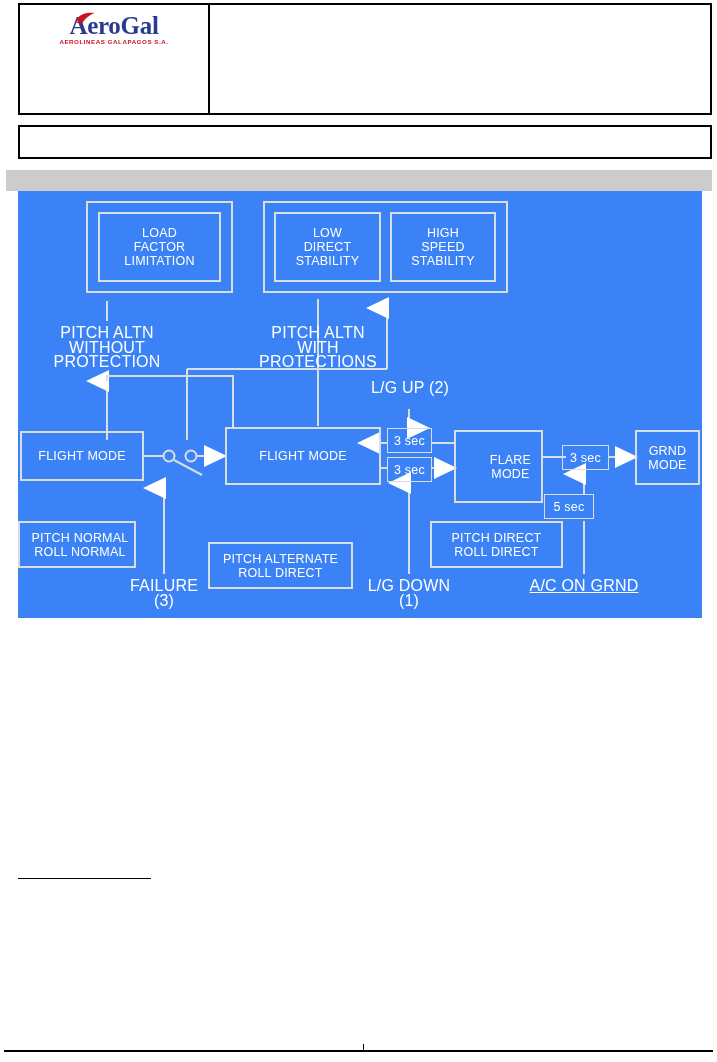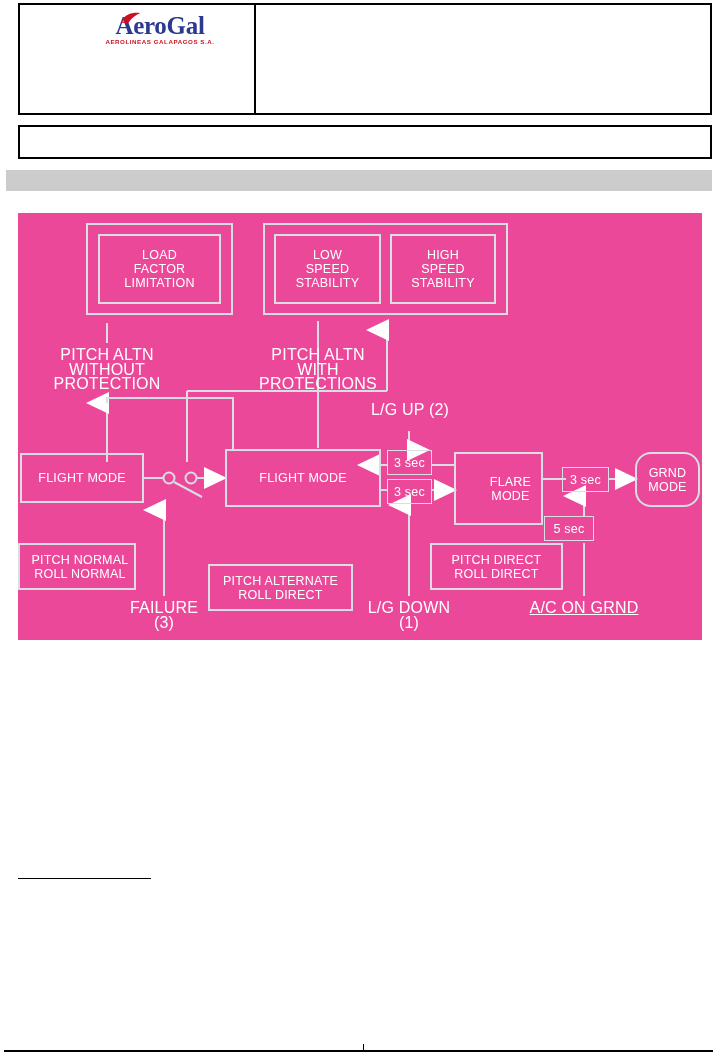--- a/index.html
+++ b/index.html
@@ -18,21 +18,20 @@
   
   #header-table {
     position: absolute;
     left: 18px;
     top: 3px;
     width: 694px;
     height: 112px;
     border: 2px solid #000;
     box-sizing: border-box;
     display: flex;
-    padding-left: 46px;
   }
   #logo-cell {
     width: 190px;
     border-right: 2px solid #000;
     box-sizing: border-box;
     position: relative;
   }
   #title-cell {
     flex: 1;
     box-sizing: border-box;
@@ -94,24 +93,24 @@
     top: 170px;
     width: 706px;
     height: 21px;
     background: #cccccc;
   }
 
   
   #diagram {
     position: absolute;
     left: 18px;
-    top: 213px;
+    top: 191px;
     width: 684px;
     height: 427px;
-    background: #ec4899;
+    background: #3b82f6;
     overflow: hidden;
   }
   .dbox {
     position: absolute;
     border: 2px solid #d8dee4;
     box-sizing: border-box;
     color: #ffffff;
     font-family: "Liberation Sans", sans-serif;
     font-size: 12.5px;
     line-height: 14px;
@@ -261,21 +260,21 @@
     </g>
   </svg>
 
   <div class="dshell" style="left:68px; top:10px; width:147px; height:92px;"></div>
   <div class="dshell" style="left:245px; top:10px; width:245px; height:92px;"></div>
 
   <div class="dbox" style="left:80px; top:21px; width:123px; height:70px;">LOAD
 FACTOR
 LIMITATION</div>
   <div class="dbox" style="left:256px; top:21px; width:107px; height:70px;">LOW
-SPEED
+DIRECT
 STABILITY</div>
   <div class="dbox" style="left:372px; top:21px; width:106px; height:70px;">HIGH
 SPEED
 STABILITY</div>
 
   <div class="dlabel" style="left:24px; top:135px; width:130px;">PITCH ALTN
 WITHOUT
 PROTECTION</div>
   <div class="dlabel" style="left:235px; top:135px; width:130px;">PITCH ALTN
 WITH
@@ -288,21 +287,21 @@
 
   <div class="dbox thin" style="left:369px; top:237px; width:45px; height:25px;">3 sec</div>
   <div class="dbox thin" style="left:369px; top:266px; width:45px; height:25px;">3 sec</div>
 
   <div class="dbox" style="left:436px; top:239px; width:89px; height:73px;padding-left:24px;">FLARE
 MODE</div>
 
   <div class="dbox thin" style="left:544px; top:254px; width:47px; height:25px;">3 sec</div>
   <div class="dbox thin" style="left:526px; top:303px; width:50px; height:25px;">5 sec</div>
 
-  <div class="dbox" style="left:617px; top:239px; width:65px; height:55px;border-radius:16px;">GRND
+  <div class="dbox" style="left:617px; top:239px; width:65px; height:55px;">GRND
 MODE</div>
 
   <div class="dbox" style="left:0px; top:330px; width:118px; height:47px;padding-left:6px;">PITCH NORMAL
 ROLL NORMAL</div>
   <div class="dbox" style="left:190px; top:330px; width:145px; height:47px;margin-top:21px;">PITCH ALTERNATE
 ROLL DIRECT</div>
   <div class="dbox" style="left:412px; top:330px; width:133px; height:47px;">PITCH DIRECT
 ROLL DIRECT</div>
 
   <div class="dlabel" style="left:96px; top:388px; width:100px;">FAILURE

